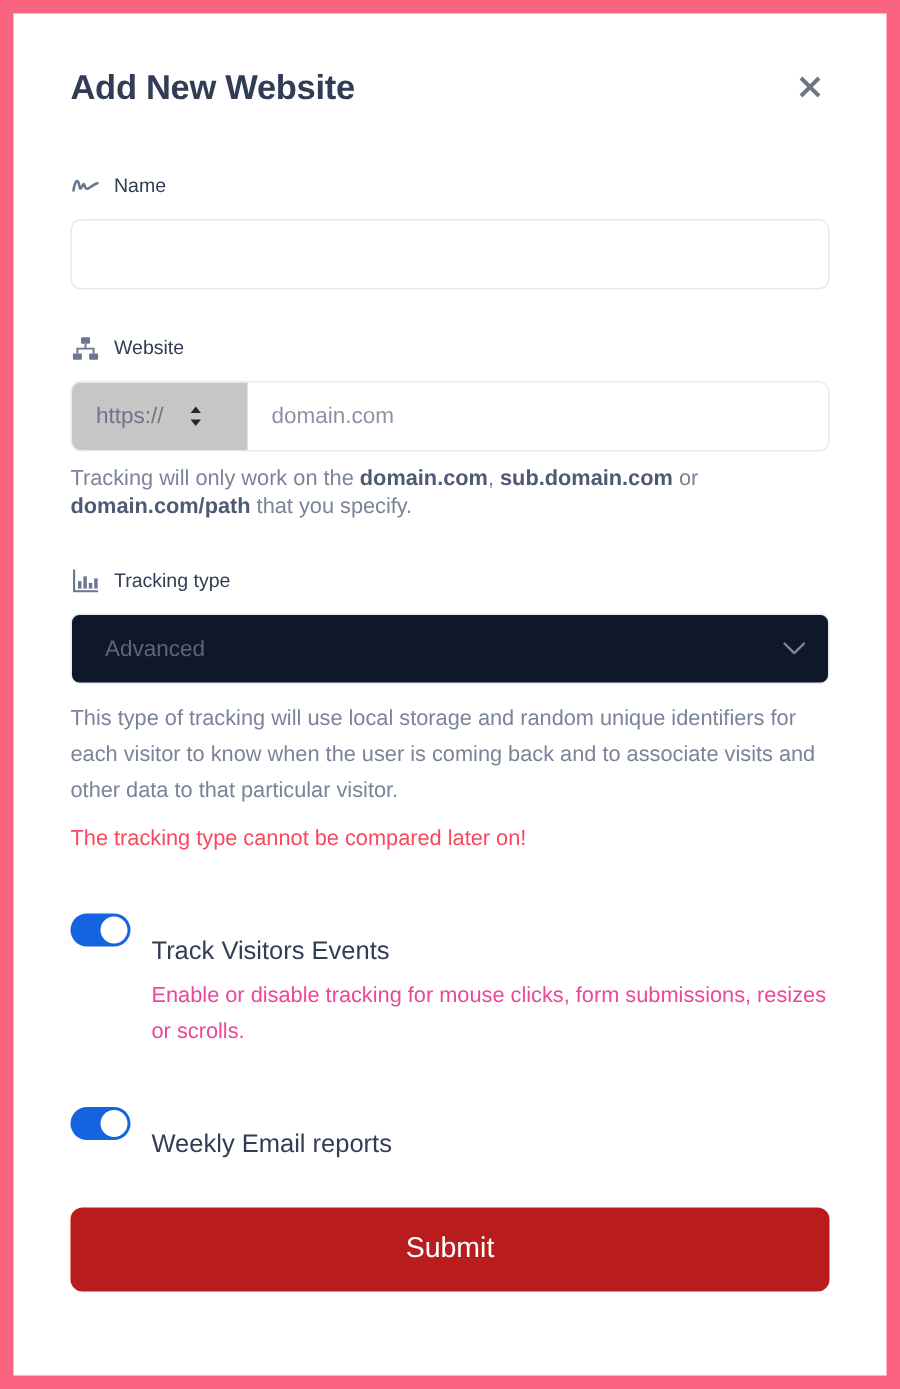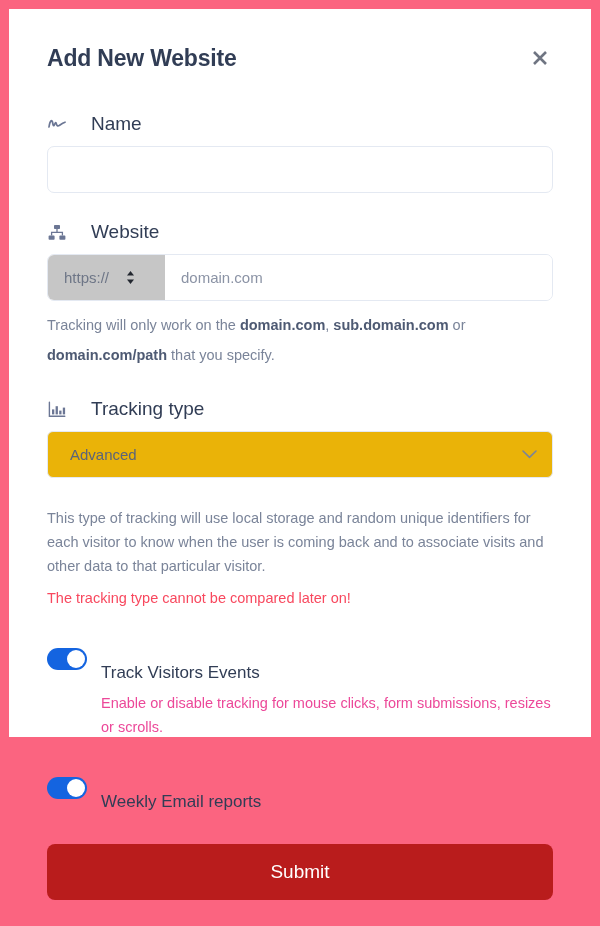--- a/index.html
+++ b/index.html
@@ -12,21 +12,21 @@
     background: #fb6480;
     font-family: "Liberation Sans", sans-serif;
     -webkit-font-smoothing: antialiased;
     overflow: hidden;
   }
   .modal-frame {
     position: absolute;
     left: 9px;
     top: 9px;
     width: 582px;
-    height: 728px;
+    height: 908px;
     background: #ffffff;
     box-sizing: border-box;
   }
   .modal-body {
     position: absolute;
     left: 0;
     top: 0;
     right: 0;
     bottom: 0;
     padding: 34px 38px 0 38px;
@@ -58,22 +58,22 @@
     color: #6f7582;
     margin-top: 2px;
   }
   .close-btn svg { display: block; }
 
   
   .field-group { margin-top: 28px; }
   .field-label {
     display: flex;
     align-items: center;
-    gap: 24px;
-    font-size: 19px;
+    gap: 9px;
+    font-size: 13px;
     color: #313d55;
     line-height: 22px;
     margin-bottom: 11px;
   }
   .field-icon {
     width: 20px;
     height: 20px;
     display: flex;
     align-items: center;
     justify-content: center;
@@ -136,39 +136,39 @@
     font-family: "Liberation Sans", sans-serif;
     font-size: 15px;
     color: #5b6479;
     padding: 0 16px;
     background: #fff;
   }
   .url-input::placeholder { color: #8b93a5; }
 
   .help-text {
     font-size: 14.5px;
-    line-height: 30px;
+    line-height: 19px;
     color: #7a8499;
     margin-top: 9px;
   }
   .help-text b { color: #4e5a73; font-weight: bold; }
 
   
   .select-wrap {
     position: relative;
     width: 100%;
     height: 47px;
   }
   .select-box {
     width: 100%;
     height: 47px;
     box-sizing: border-box;
     border: 1px solid #e4e9f2;
     border-radius: 6px;
-    background: #eab308;
+    background: #0f172a;
     font-family: "Liberation Sans", sans-serif;
     font-size: 15px;
     color: #5b6479;
     padding: 0 40px 0 22px;
     display: flex;
     align-items: center;
     cursor: pointer;
   }
   .select-chevron {
     position: absolute;
@@ -179,21 +179,21 @@
     align-items: center;
     color: #7b8499;
     pointer-events: none;
   }
   .select-chevron svg { display: block; }
 
   .desc-text {
     font-size: 14.5px;
     line-height: 24px;
     color: #7a8499;
-    margin-top: 28px;
+    margin-top: 11px;
   }
   .warn-text {
     font-size: 14.5px;
     line-height: 24px;
     color: #f8485e;
     margin-top: 8px;
   }
 
   
   .toggle-row {

